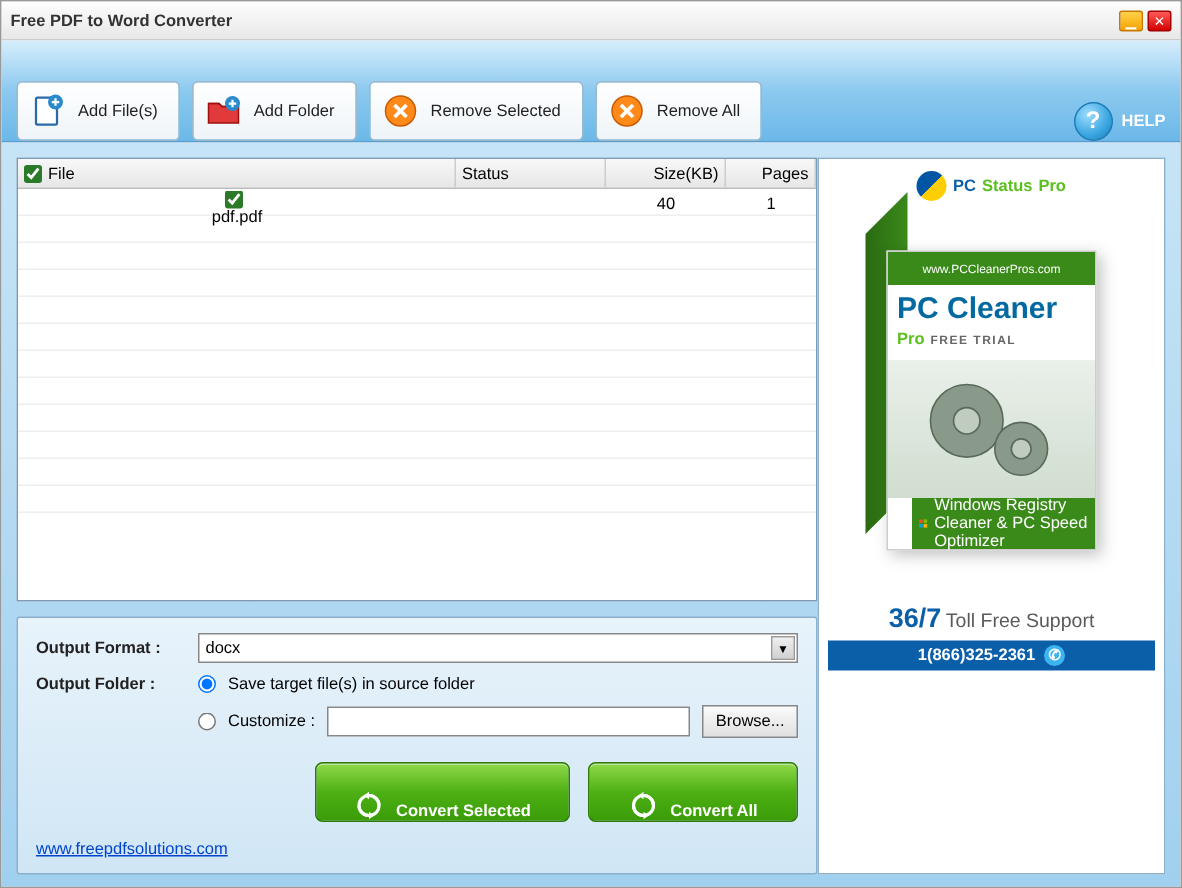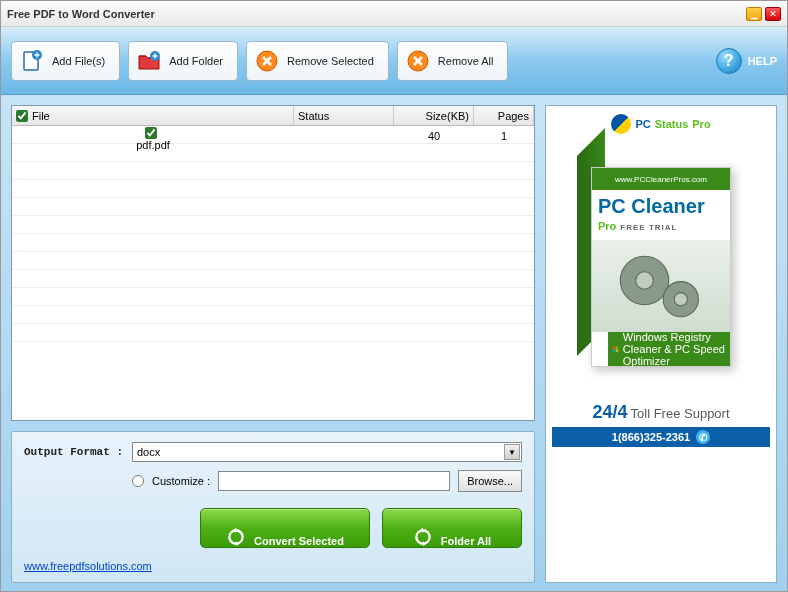--- a/index.html
+++ b/index.html
@@ -4,45 +4,45 @@
 <style>
 * { box-sizing: border-box; margin: 0; padding: 0; font-family: Tahoma, Arial, sans-serif; font-size: 11px; }
 body { background: #fff; width: 788px; height: 592px; overflow: hidden; border: 1px solid #999; }
 
 .titlebar { height: 26px; background: linear-gradient(#fdfdfd, #e8e8e8); border-bottom: 1px solid #ccc; display: flex; align-items: center; padding: 0 6px; }
 .titlebar .title { font-weight: bold; color: #333; flex: 1; }
 .win-btn { width: 16px; height: 14px; margin-left: 3px; display: flex; align-items: center; justify-content: center; font-size: 9px; color: #fff; cursor: pointer; border-radius: 2px; }
 .win-min { background: linear-gradient(#ffd24a,#f5a300); border:1px solid #c77800; }
 .win-close { background: linear-gradient(#ff5a5a,#d40000); border:1px solid #a00000; }
 
-.toolbar { height: 68px; background: linear-gradient(#d6eefc, #8cc9ef 50%, #6bb8e8); display: flex; align-items: center; padding: 0 10px; gap: 8px; border-bottom: 1px solid #5a9ccc; }
+.toolbar { height: 68px; background: linear-gradient(#d6eefc, #8cc9ef 50%, #6bb8e8); display: flex; align-items: flex-end; padding: 0 10px; gap: 8px; border-bottom: 1px solid #5a9ccc; }
 .tool-btn { height: 40px; background: linear-gradient(#ffffff,#eef4f8); border: 1px solid #9bb9cc; border-radius: 4px; display: flex; align-items: center; padding: 0 14px 0 8px; gap: 8px; cursor: pointer; color: #222; font-size: 13px; }
 .tool-icon { width: 24px; height: 24px; display:flex; align-items:center; justify-content:center; }
 .help-area { margin-left: auto; display:flex; align-items:center; gap:6px; color:#fff; font-size:14px; font-weight:bold; cursor:pointer; }
 .help-icon { width:26px; height:26px; border-radius:50%; background: radial-gradient(circle at 35% 30%, #9eddff, #3aa6e0 60%, #1c7bb8); border:1px solid #1c7bb8; color:#fff; display:flex; align-items:center; justify-content:center; font-size:16px; font-weight:bold; }
 
-.content { display:flex; height: calc(592px - 26px - 68px); background: linear-gradient(#c6e4f6, #a0d0ef); padding: 10px; gap: 10px; }
+.content { display:flex; height: calc(592px - 26px - 68px); background: linear-gradient(#c6e4f6, #a0d0ef); padding: 10px; }
 .left-col { flex:1; display:flex; flex-direction:column; gap:10px; }
 .right-col { width: 232px; display:flex; }
 
 .file-table { background:#fff; border:1px solid #7a9cb8; flex:1; display:flex; flex-direction:column; }
 .ft-head { display:flex; background:linear-gradient(#f8f8f8,#e6e6e6); border-bottom:1px solid #bbb; height:20px; }
 .ft-head .cell { border-right:1px solid #ccc; padding:2px 4px; display:flex; align-items:center; }
 .ft-body { flex:1; overflow:auto; }
 .ft-row { display:flex; height:18px; border-bottom:1px solid #eee; }
 .ft-row .cell { padding:1px 4px; display:flex; align-items:center;flex-direction:column; }
 .col-file { flex:1; }
 .col-status { width:100px; }
 .col-size { width:80px; justify-content:flex-end; text-align:right; }
 .col-pages { width:60px; justify-content:flex-end; text-align:center; }
 .chk { width:12px; height:12px; margin-right:4px; accent-color:#2a7a2a; }
 
 .output-panel { background: linear-gradient(#e8f3fb,#d0e6f5); border:1px solid #8ab0cc; border-radius:2px; padding:10px 12px; display:flex; flex-direction:column; gap:8px; }
 .op-row { display:flex; align-items:center; gap:8px; }
-.op-label { width:100px; font-weight:bold; color:#222;font-family:Liberation Mono, monospace; }
+.op-label { width:100px; font-weight:bold; color:#222; }
 .op-radio { width:12px; height:12px; }
 .op-input { flex:1; height:20px; border:1px solid #888; background:#fff; padding:0 4px; }
 .op-browse { height:22px; padding:0 8px; border:1px solid #888; background:linear-gradient(#fafafa,#e0e0e0); cursor:pointer; }
 
 .convert-row { display:flex; gap:12px; justify-content:flex-end; margin-top:8px; }
 .convert-btn { height:40px; min-width:170px; background:linear-gradient(#8fd94a,#4eb014 50%,#3a9c08); border:1px solid #2e7a06; border-radius:5px; color:#fff; font-size:14px; font-weight:bold; display:flex; align-items:flex-end; justify-content:center; gap:8px; cursor:pointer; box-shadow: inset 0 1px 0 rgba(255,255,255,.4); }
 .refresh-icon { width:20px; height:20px; }
 
 .footer-link { color:#0044cc; text-decoration:underline; cursor:pointer; margin-top:4px; }
 
@@ -168,20 +168,25 @@
       <div class="op-row">
         <span class="op-label">Output Format :</span>
         <div class="select-wrap">
           <div class="select-display">
               <span>docx</span>
             </div>
           <div class="select-arrow">▼</div>
         </div>
       </div>
       <div class="op-row">
+        <span class="op-label">Output Folder :</span>
+        <input type="radio" name="folder" class="op-radio" checked="" style="">
+        <span>Save target file(s) in source folder</span>
+      </div>
+      <div class="op-row">
         <span class="op-label"></span>
         <input type="radio" name="folder" class="op-radio" style="">
         <span>Customize :</span>
         <input type="text" class="op-input" value="" style="">
         <button class="op-browse">Browse...</button>
       </div>
       <div class="convert-row">
         <div class="convert-btn">
           <span class="refresh-icon">
             <svg viewBox="0 0 24 24" width="20" height="20">
@@ -195,21 +200,21 @@
         </div>
         <div class="convert-btn" style="min-width:140px">
           <span class="refresh-icon">
             <svg viewBox="0 0 24 24" width="20" height="20">
                 <path d="M12 4 A8 8 0 1 1 4 12" fill="none" stroke="#fff" stroke-width="2.5"></path>
                 <path d="M12 1 L12 7 L8 4 Z" fill="#fff"></path>
                 <path d="M12 20 A8 8 0 1 1 20 12" fill="none" stroke="#fff" stroke-width="2.5"></path>
                 <path d="M12 23 L12 17 L16 20 Z" fill="#fff"></path>
               </svg>
           </span>
-          <span>Folder All</span>
+          <span>Convert All</span>
         </div>
       </div>
       <a class="footer-link">www.freepdfsolutions.com</a>
     </div>
 
   </div>
 
   <div class="right-col">
     <div class="ad-panel">
       <div class="ad-header">
@@ -241,21 +246,21 @@
                 <rect x="2" y="2" width="7" height="7" fill="#f25022"></rect>
                 <rect x="11" y="2" width="7" height="7" fill="#7fba00"></rect>
                 <rect x="2" y="11" width="7" height="7" fill="#00a4ef"></rect>
                 <rect x="11" y="11" width="7" height="7" fill="#ffb900"></rect>
               </svg>
             <span>Windows Registry Cleaner &amp; PC Speed Optimizer</span>
           </div>
         </div>
       </div>
       <div class="ad-support">
-        <div class="s1"><span class="b">24/4</span> <span class="t">Toll Free Support</span></div>
+        <div class="s1"><span class="b">36/7</span> <span class="t">Toll Free Support</span></div>
         <div class="ad-phone">
           <span>1(866)325-2361</span>
           <span class="phone-icon">✆</span>
         </div>
       </div>
     </div>
   </div>
 </div>
 
 </body></html>

